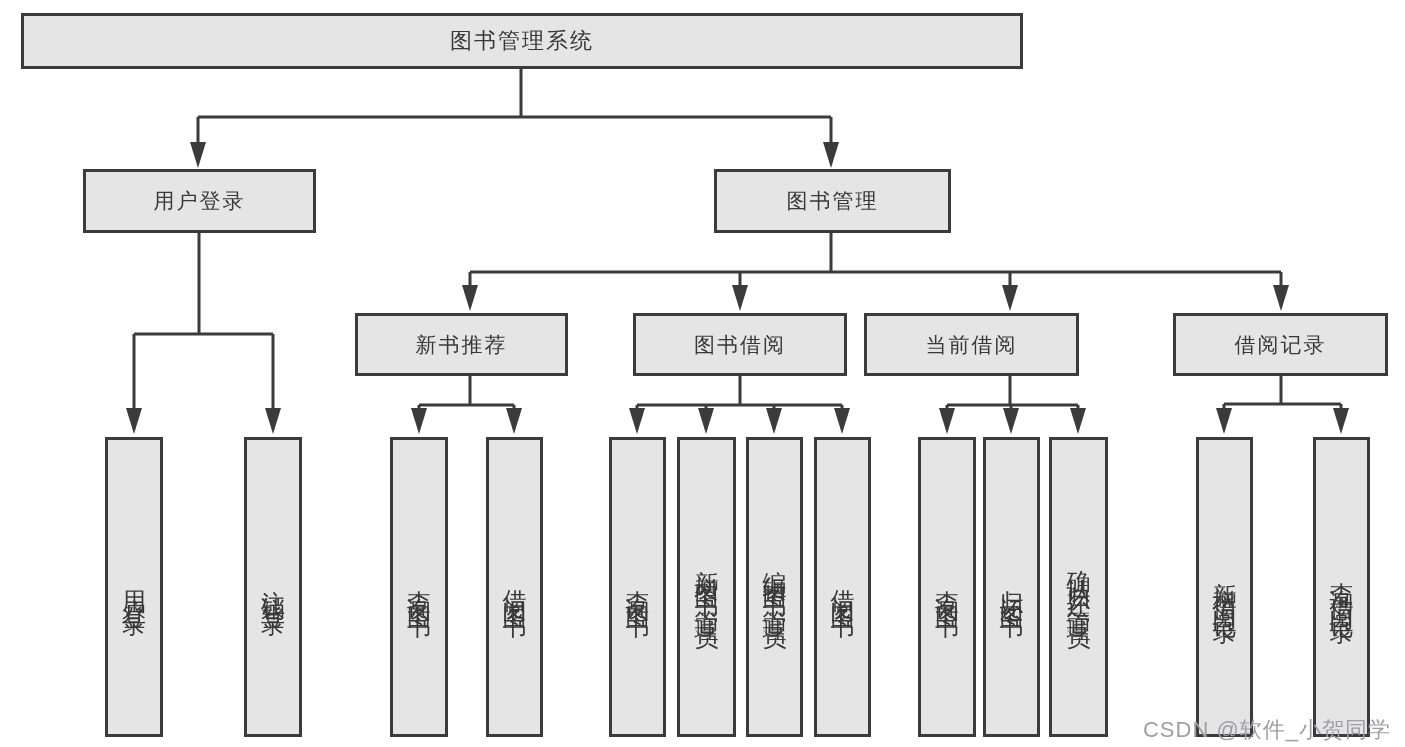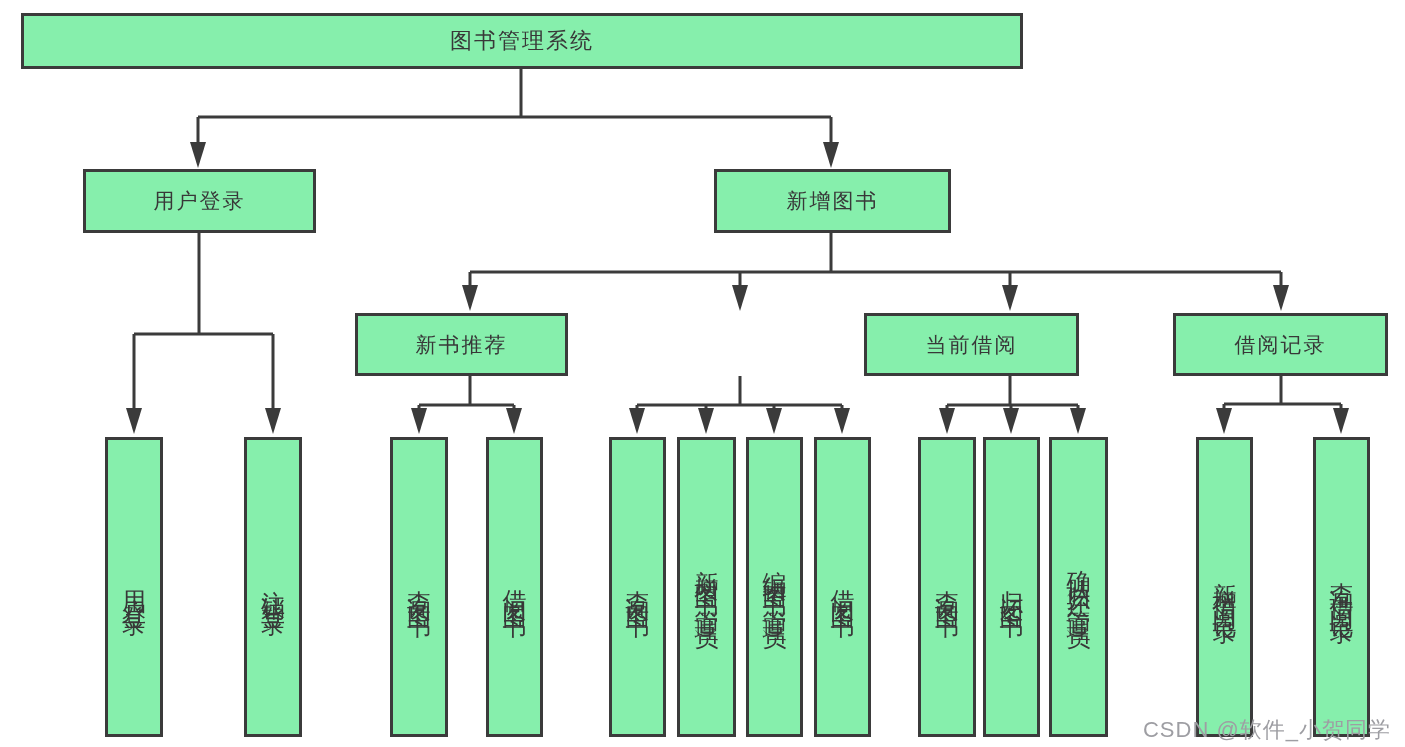--- a/index.html
+++ b/index.html
@@ -15,21 +15,21 @@
   .connector-layer {
     position: absolute;
     left: 0; top: 0;
     width: 1405px; height: 747px;
     pointer-events: none;
   }
   .node {
     position: absolute;
     box-sizing: border-box;
     border: 3px solid #3b3b3b;
-    background: #86efac;
+    background: #e5e5e5;
     display: flex;
     align-items: center;
     justify-content: center;
     font-size: 21px;
     letter-spacing: 2px;
     color: #383838;
     white-space: nowrap;
   }
   .node.root { font-size: 22px; }
   .node.leaf {
@@ -91,23 +91,24 @@
       <polygon points="1003,408 1019,408 1011,434"></polygon>
       <polygon points="1070,408 1086,408 1078,434"></polygon>
       <polygon points="1216,408 1232,408 1224,434"></polygon>
       <polygon points="1333,408 1349,408 1341,434"></polygon>
     </g>
   </svg>
 
   <div class="node root" style="left:21px; top:13px; width:1002px; height:56px;">图书管理系统</div>
 
   <div class="node" style="left:83px; top:169px; width:233px; height:64px;">用户登录</div>
-  <div class="node" style="left:714px; top:169px; width:237px; height:64px;">新增图书</div>
+  <div class="node" style="left:714px; top:169px; width:237px; height:64px;">图书管理</div>
 
   <div class="node" style="left:355px; top:313px; width:213px; height:63px;">新书推荐</div>
+  <div class="node" style="left:633px; top:313px; width:214px; height:63px;">图书借阅</div>
   <div class="node" style="left:864px; top:313px; width:215px; height:63px;">当前借阅</div>
   <div class="node" style="left:1173px; top:313px; width:215px; height:63px;">借阅记录</div>
 
   <div class="node leaf" style="left:105px; top:437px; width:58px; height:300px;">用户登录</div>
   <div class="node leaf" style="left:244px; top:437px; width:58px; height:300px;">注销登录</div>
 
   <div class="node leaf" style="left:390px; top:437px; width:58px; height:300px;">查询图书</div>
   <div class="node leaf" style="left:486px; top:437px; width:57px; height:300px;">借阅图书</div>
 
   <div class="node leaf" style="left:609px; top:437px; width:57px; height:300px;">查询图书</div>

